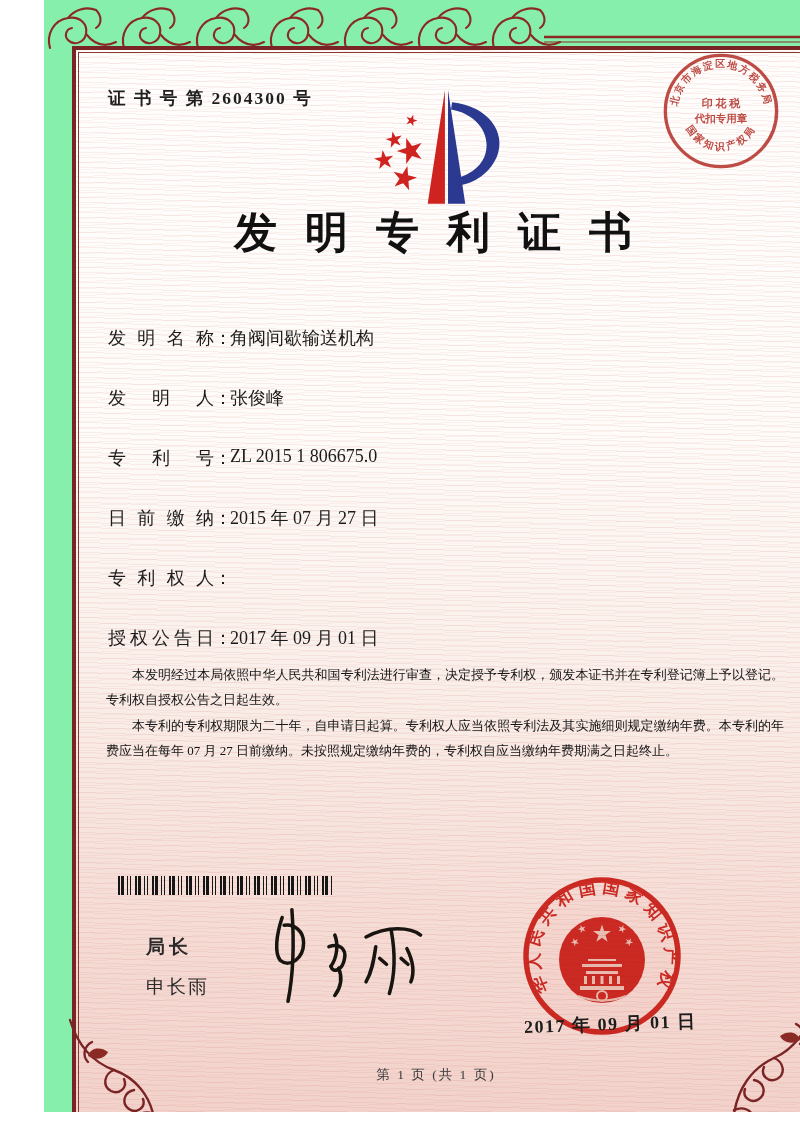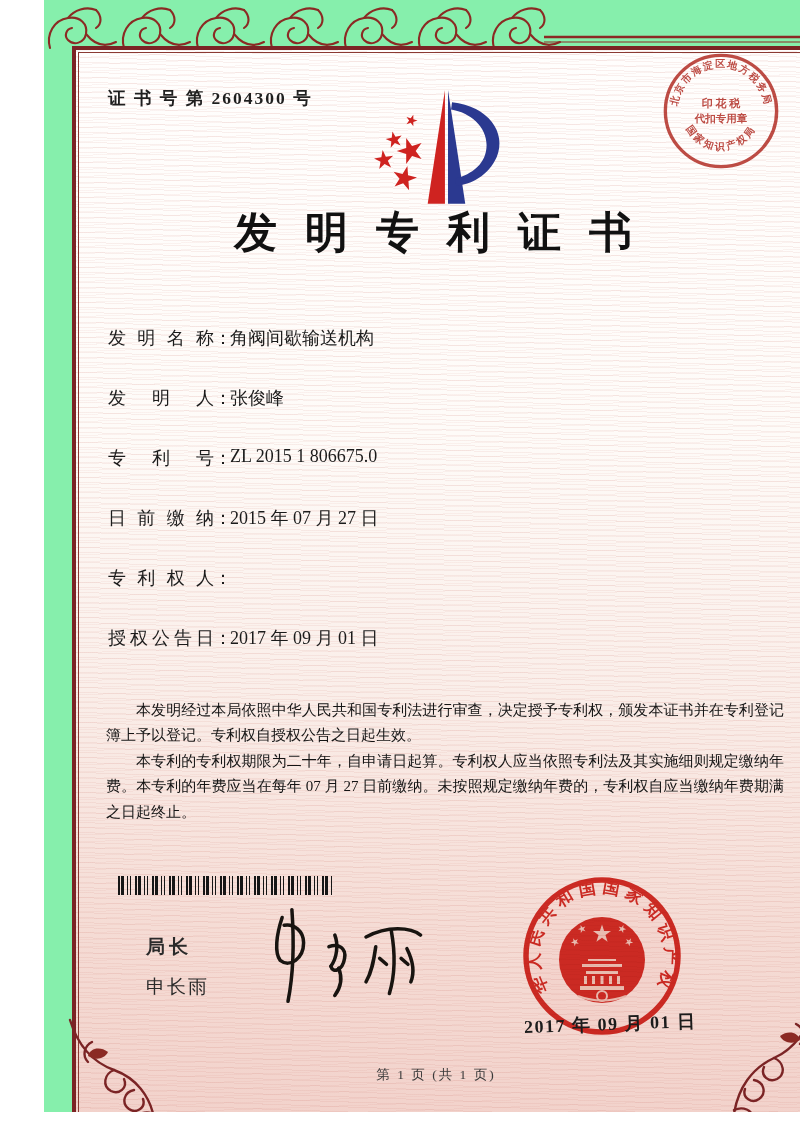--- a/index.html
+++ b/index.html
@@ -37,22 +37,22 @@
     position:absolute;left:190px;top:204px;font-size:43px;font-weight:700;
     letter-spacing:28px;color:#111;white-space:nowrap;
   }
   .fields{position:absolute;left:64px;top:326px;width:660px;}
   .field{position:absolute;left:0;display:flex;font-size:18px;white-space:nowrap;}
   .f0{top:0;} .f1{top:60px;} .f2{top:120px;} .f3{top:180px;} .f4{top:240px;} .f5{top:300px;}
   .flabel{display:inline-block;width:106px;text-align:justify;text-align-last:justify;}
   .fcolon{display:inline-block;width:16px;}
   .fvalue{display:inline-block;}
   .body-text{
-    position:absolute;left:62px;top:698px;width:678px;
-    font-size:15px;line-height:25.4px;text-align:justify;color:#141414;
+    position:absolute;left:62px;top:662px;width:678px;
+    font-size:13px;line-height:25.4px;text-align:justify;color:#141414;
   }
   .body-text p{margin:0;text-indent:2em;}
   .barcode{
     position:absolute;left:74px;top:876px;width:214px;height:19px;
     background:
       repeating-linear-gradient(90deg,
         #161616 0 2px, rgba(0,0,0,0) 2px 3px,
         #161616 3px 6px, rgba(0,0,0,0) 6px 9px,
         #161616 9px 10px, rgba(0,0,0,0) 10px 12px,
         #161616 12px 13px, rgba(0,0,0,0) 13px 17px);

